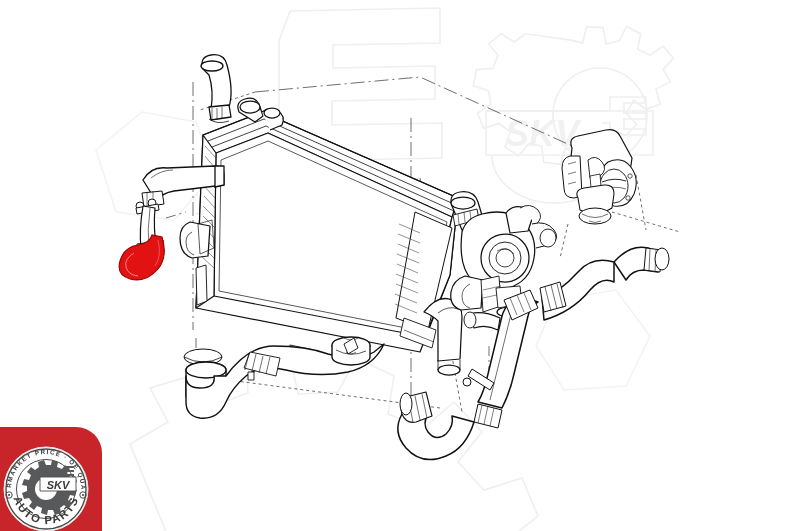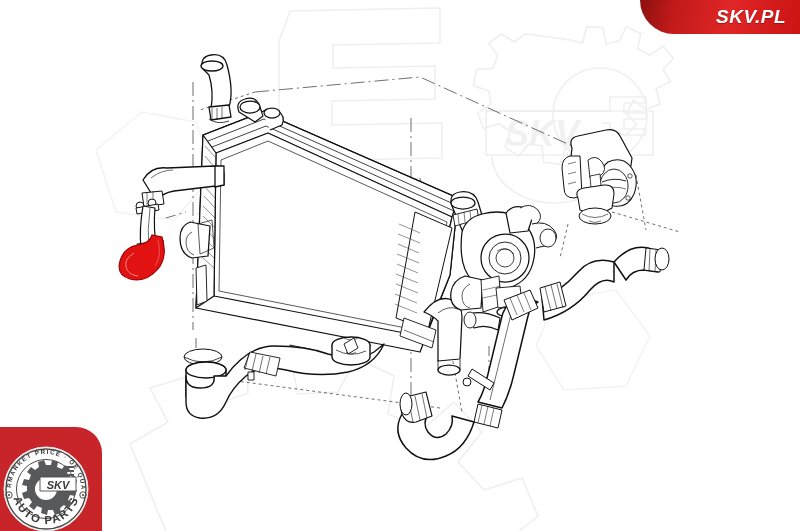--- a/index.html
+++ b/index.html
@@ -305,23 +305,20 @@
     </g>
 
     <g fill="#ffffff" stroke="#111111" stroke-width="1.1" stroke-linejoin="round">
 
       <path d="M344 344 l10 -6 4 10 -10 6 z" stroke-width="0.9"></path>
       <path d="M346 352 q5 4 10 0" fill="none" stroke-width="0.6"></path>
     </g>
 
   </svg>
 
-  <div class="banner">
-    <span class="banner-text">SKV.PL</span>
-  </div>
 
   <div class="badge">
     <div class="badge-bg"></div>
     <svg viewBox="0 0 118 118" width="118" height="118" style="position:absolute;left:0;top:0">
       <defs>
         <path id="arcTop" d="M 27 62 A 35 35 0 0 1 97 62" fill="none"></path>
         <path id="arcBot" d="M 29 64 A 33 33 0 0 0 95 64" fill="none"></path>
       </defs>
 
       <circle cx="62" cy="62" r="42" fill="#ffffff" stroke="#e9e9e9" stroke-width="1"></circle>

